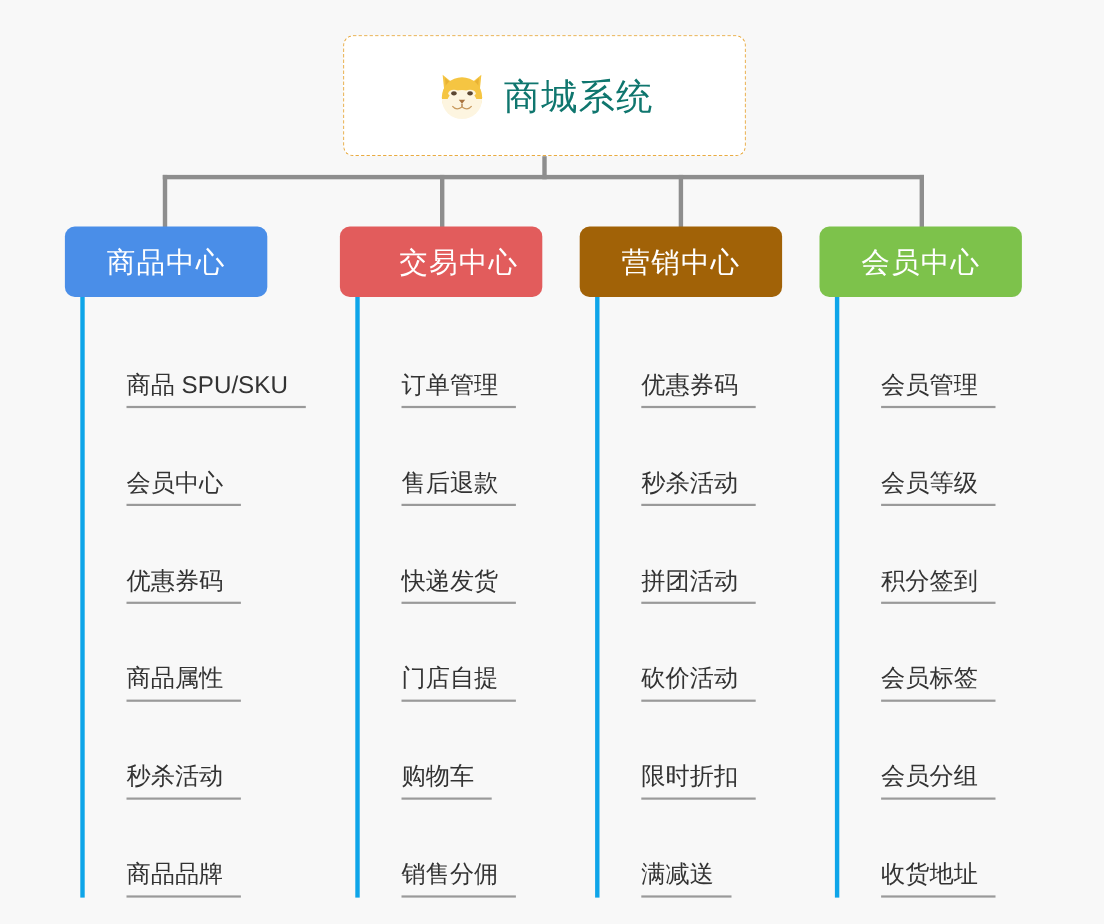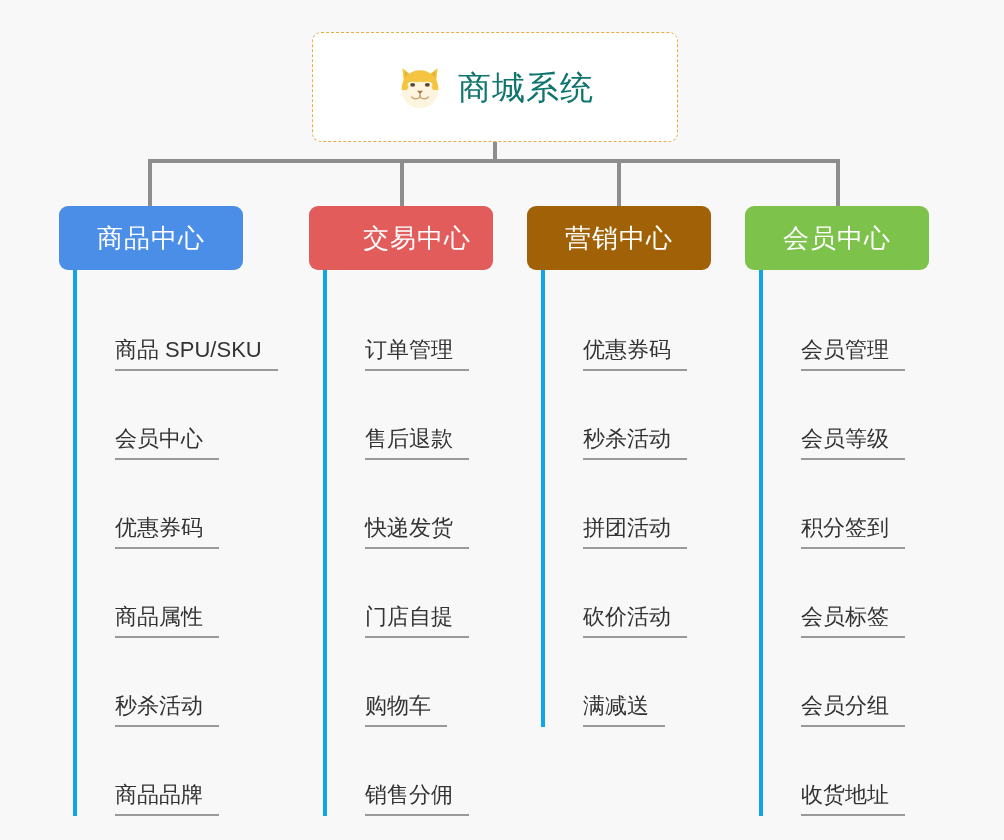--- a/index.html
+++ b/index.html
@@ -227,20 +227,23 @@
       <div class="leaf">
           <span class="leaf-inner"><span class="leaf-label">秒杀活动</span></span>
         </div>
       <div class="leaf">
           <span class="leaf-inner"><span class="leaf-label">拼团活动</span></span>
         </div>
       <div class="leaf">
           <span class="leaf-inner"><span class="leaf-label">砍价活动</span></span>
         </div>
       <div class="leaf">
+          <span class="leaf-inner"><span class="leaf-label">限时折扣</span></span>
+        </div>
+      <div class="leaf">
           <span class="leaf-inner"><span class="leaf-label">满减送</span></span>
         </div>
     </div>
   </div>
 
   <div class="column col-4">
     <div class="cat-header" style="background: rgb(125, 194, 75);">
       <span class="cat-header-label">会员中心</span>
     </div>
     <div class="leaf-list">

